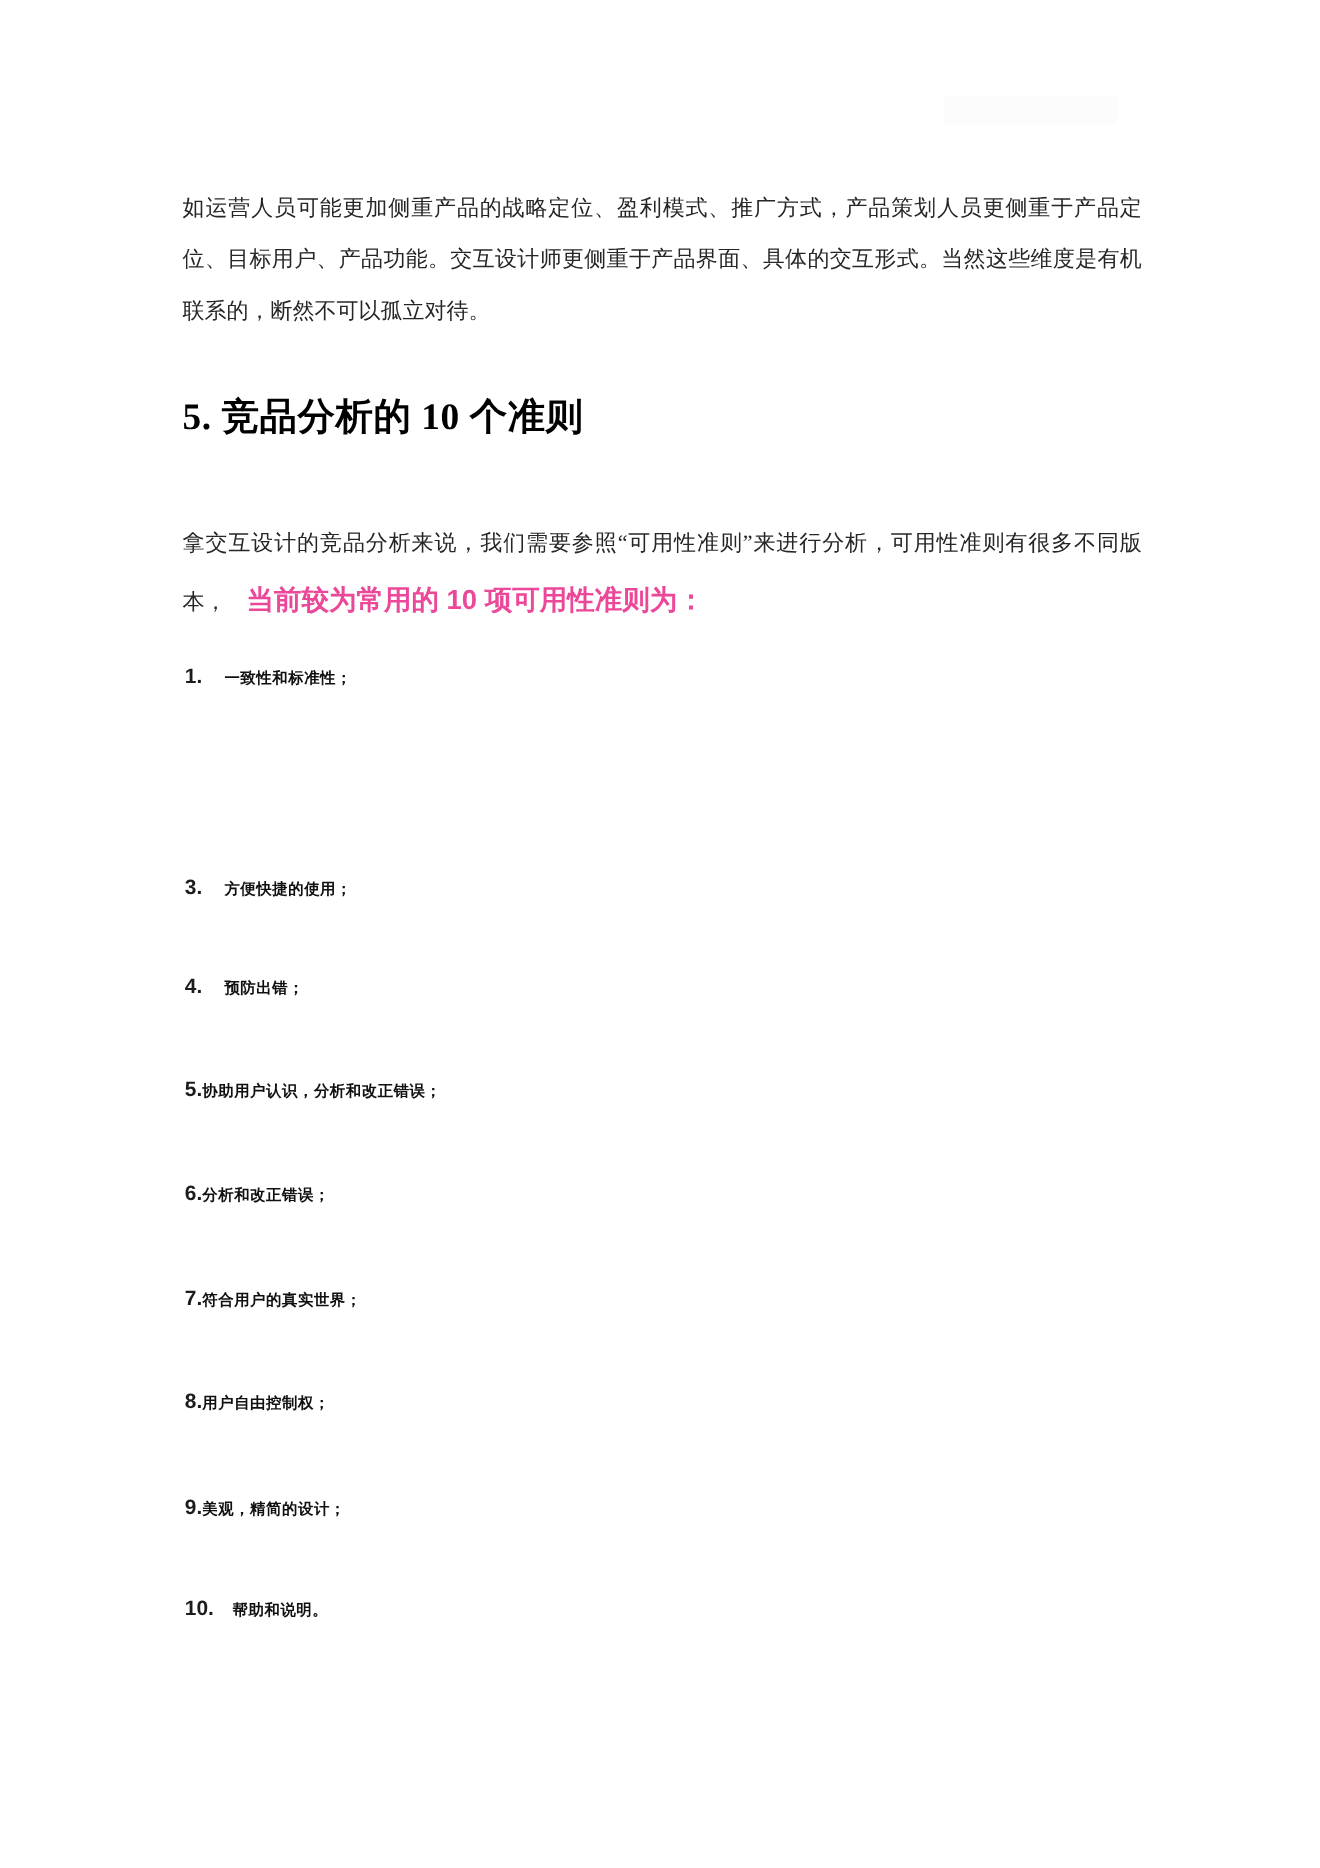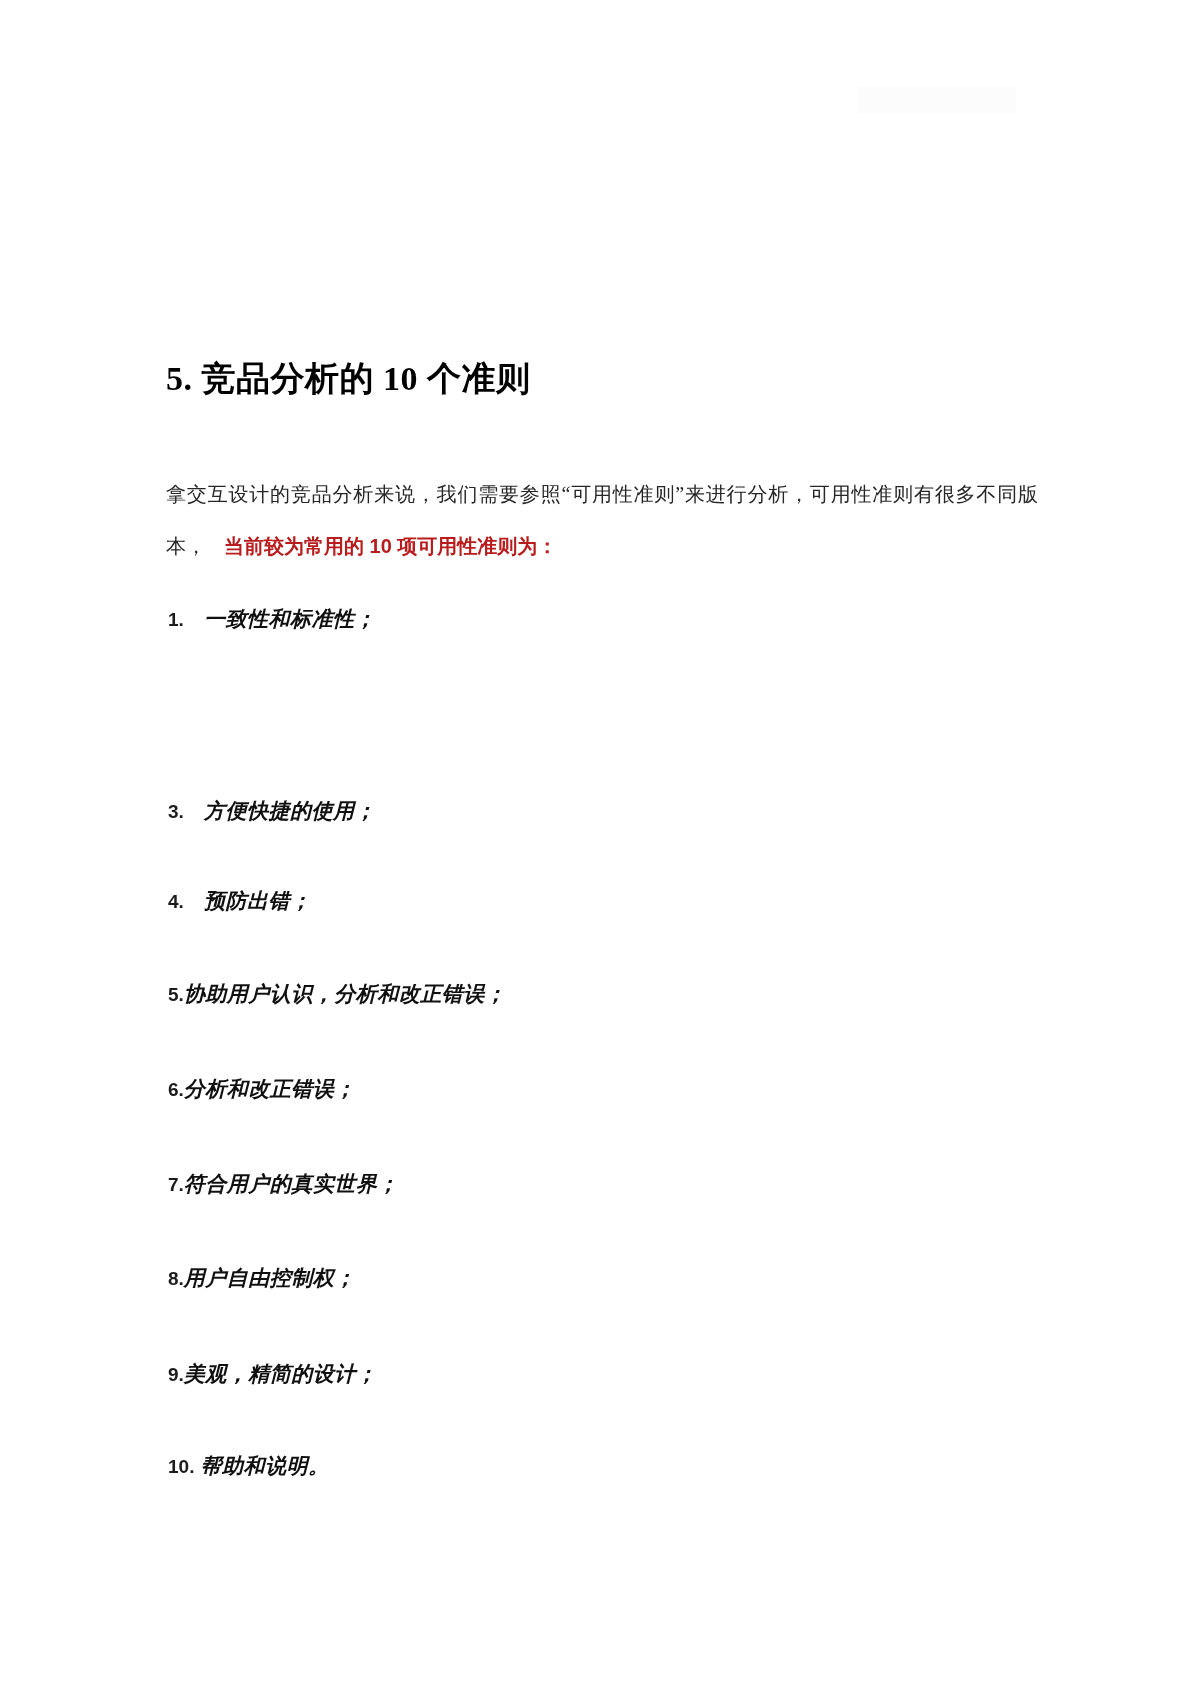--- a/index.html
+++ b/index.html
@@ -36,24 +36,24 @@
   .intro {
     top: 146px;
     line-height: 47px;
   }
   .lead {
     top: 448px;
     line-height: 52px;
   }
   .lead-bold {
     font-weight: 700;
-    color: #b91c1c;
+    color: #ec4899;
     font-family: "Liberation Sans", sans-serif;
     padding-left: 18px;
-    font-size: 20px;
+    font-size: 25px;
   }
   .section-heading {
     position: absolute;
     left: 166px;
     top: 356px;
     margin: 0;
     font-size: 34px;
     font-weight: 700;
     color: #000000;
     letter-spacing: 0.5px;
@@ -70,38 +70,38 @@
     font-weight: 700;
     font-size: 19px;
     color: #1c1c1c;
   }
   .num-gap-wide {
     display: inline-block;
     min-width: 20px;
     margin-right: 16px;
   }
   .num-gap-small {
-    margin-right: 6px;
+    margin-right: 17px;
   }
   .li-text {
     font-family: "Liberation Sans", sans-serif;
     font-weight: 700;
-    font-size: 21px;
+    font-size: 14px;
     color: #101010;
     letter-spacing: 0.5px;
-    font-style: italic;
   }
 </style>
 </head>
 <body>
 
 <div class="page">
 
   <div class="faint-box"></div>
 
+  <p class="body-para intro">如运营人员可能更加侧重产品的战略定位、盈利模式、推广方式，产品策划人员更侧重于产品定位、目标用户、产品功能。交互设计师更侧重于产品界面、具体的交互形式。当然这些维度是有机联系的，断然不可以孤立对待。</p>
 
   <h2 class="section-heading">5. 竞品分析的 10 个准则</h2>
 
   <p class="body-para lead"><span>拿交互设计的竞品分析来说，我们需要参照“可用性准则”来进行分析，可用性准则有很多不同版本，</span><span class="lead-bold">当前较为常用的 10 项可用性准则为：</span></p>
 
   <div class="principle" style="top:605px;">
     <span class="li-num num-gap-wide">1.</span><span class="li-text">一致性和标准性；</span>
   </div>
 
 

